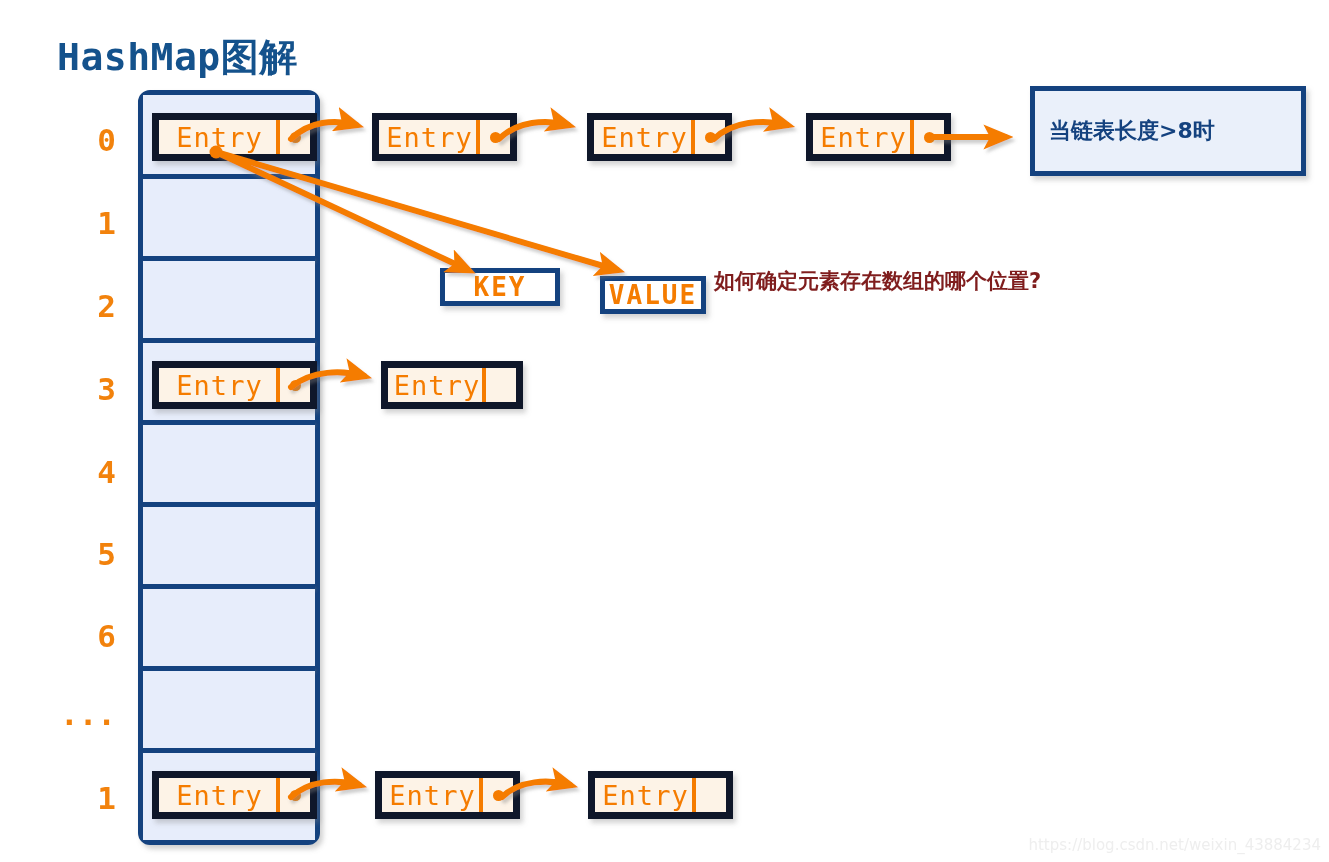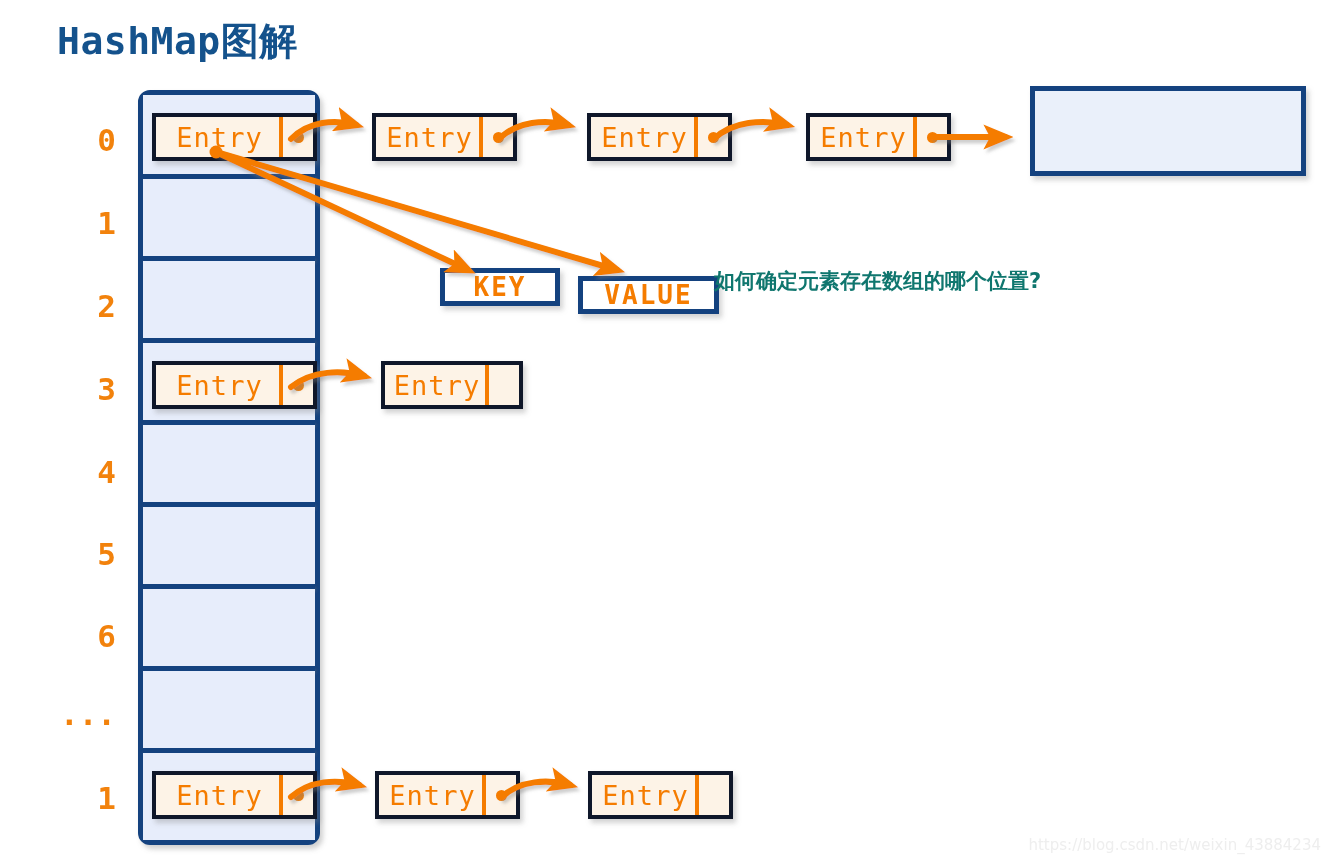--- a/index.html
+++ b/index.html
@@ -12,21 +12,21 @@
     height: 862px;
     position: relative;
     overflow: hidden;
     font-family: "DejaVu Sans Mono", "Liberation Mono", monospace;
   }
 
   
   #page-title {
     position: absolute;
     left: 57px;
-    top: 16px;
+    top: 32px;
     font-family: "DejaVu Sans Mono", "Liberation Mono", monospace;
     font-size: 38px;
     font-weight: bold;
     color: #14528c;
     letter-spacing: 0.5px;
     white-space: nowrap;
   }
 
   
   #array-container {
@@ -66,21 +66,21 @@
     font-size: 31px;
     font-weight: bold;
     color: #f2820c;
     left: 42px;
   }
 
   
   .entry {
     position: absolute;
     height: 48px;
-    border: 4px solid #0f172a;
+    border: 7px solid #0f172a;
     background: #fdf3e7;
     box-sizing: border-box;
     display: flex;
     align-items: stretch;
     box-shadow: 3px 4px 5px rgba(130,130,130,0.35);
   }
   .entry-label {
     flex: 1 1 auto;
     display: flex;
     align-items: center;
@@ -150,21 +150,21 @@
     color: #14427f;
     line-height: 1.28;
     white-space: nowrap;
   }
 
   
   #hash-annotation {
     position: absolute;
     left: 714px;
     top: 268px;
-    color: #0f766e;
+    color: #7f1d1d;
   }
   #hash-annotation .ann-line {
     font-family: "DejaVu Sans", "Liberation Sans", sans-serif;
     font-size: 21px;
     font-weight: bold;
     line-height: 1.25;
     white-space: nowrap;
   }
 
   
@@ -256,23 +256,24 @@
 <div class="entry" style="left:375px;top:771px;width:145px;">
   <span class="entry-label">Entry</span>
   <span class="entry-ptr has-dot"></span>
 </div>
 <div class="entry" style="left:588px;top:771px;width:145px;">
   <span class="entry-label">Entry</span>
   <span class="entry-ptr"></span>
 </div>
 
 <div class="kv-box" style="left:440px;top:268px;width:120px;">KEY</div>
-<div class="kv-box" style="left:578px;top:276px;width:141px;">VALUE</div>
+<div class="kv-box" style="left:600px;top:276px;width:106px;">VALUE</div>
 
 <div id="note-box">
+  <div class="note-line">当链表长度&gt;8时</div>
 </div>
 
 <div id="hash-annotation">
   <div class="ann-line">如何确定元素存在数组的哪个位置?</div>
 </div>
 
 <svg id="arrow-layer" viewBox="0 0 1329 862">
   <defs>
     <marker id="arrowhead" markerWidth="5" markerHeight="4.2" refX="3.6" refY="2.1" orient="auto">
       <path d="M0,0 L5,2.1 L0,4.2 L1.1,2.1 Z" fill="#f57c00"></path>

